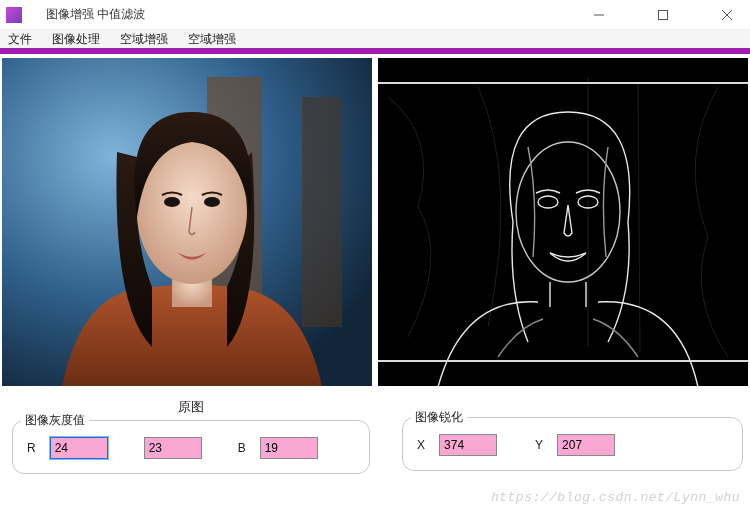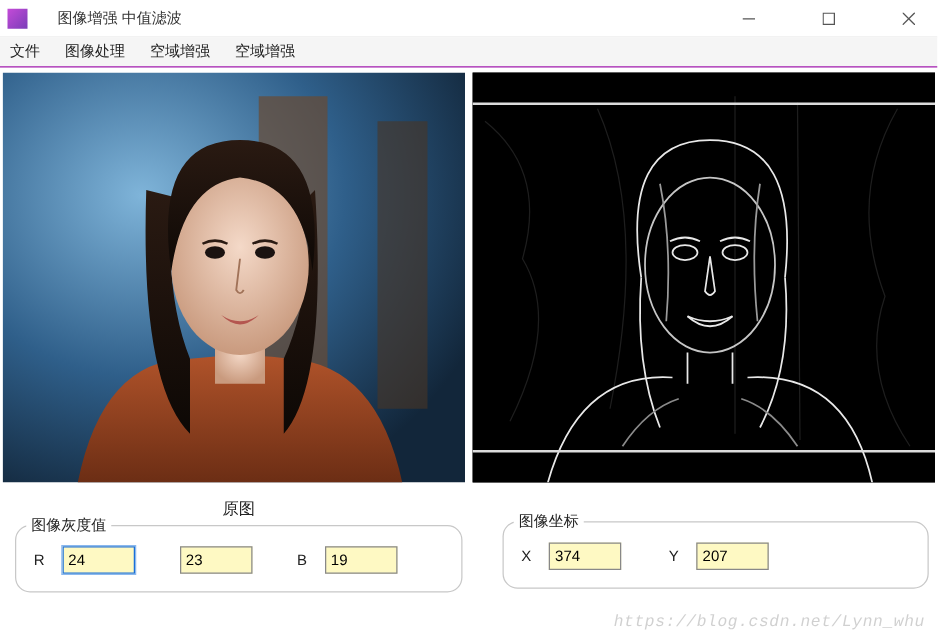--- a/index.html
+++ b/index.html
@@ -3,35 +3,35 @@
 <meta charset="utf-8">
 <style>
   * { box-sizing: border-box; margin: 0; padding: 0; font-family: "Microsoft YaHei", "SimSun", sans-serif; }
   body { background: #fff; width: 750px; height: 509px; overflow: hidden; position: relative; }
   .titlebar { height: 30px; display: flex; align-items: center; padding: 0 0 0 6px; background: #fff; border-bottom: 1px solid #eee; gap: 18px; }
   .titlebar .app-icon { width: 16px; height: 16px; background: linear-gradient(135deg,#c44bd8 0%,#7a3db8 100%); margin-right: 6px; }
   .titlebar .title-text { font-size: 12px; color: #333; flex: 0 0 auto; }
   .titlebar .spacer { flex: 1; }
   .winbtn { width: 46px; height: 30px; display: flex; align-items: center; justify-content: center; color: #555; font-size: 10px; }
   .winbtn svg { width: 10px; height: 10px; stroke: #555; stroke-width: 1; fill: none; }
-  .menubar { height: 24px; background: #f5f5f5; display: flex; align-items: center; padding: 0 8px; gap: 20px; font-size: 12px; color: #222; border-bottom: 1px solid #a21caf;}
+  .menubar { height: 24px; background: #f5f5f5; display: flex; align-items: center; padding: 0 8px; gap: 20px; font-size: 12px; color: #222; border-bottom: 6px solid #a21caf;}
   .menubar .menu-item { cursor: default; }
   .content { display: flex; gap: 6px; padding: 4px 2px 2px 2px; height: 334px;}
   .image-pane { flex: 1; background: #fff; display: flex; align-items: center; justify-content: center; overflow: hidden; }
   .image-pane.right { background: #000; position: relative;}
   .image-pane svg { width: 100%; height: 100%; display: block; }
   .bottom { display: flex; gap: 32px; padding: 10px 7px 4px 12px; font-size: 12px; color: #222;}
   .panel-left { flex: 1.05; }
   .panel-right { flex: 1; }
   .panel-title-center { text-align: center; font-size: 13px; margin-bottom: 4px; }
   .group { border: 1px solid #c8c8c8; padding: 16px 14px 14px 14px; position: relative; border-radius: 12px; }
   .group-label { position: absolute; top: -9px; left: 8px; background: #fff; padding: 0 4px; font-size: 12px; }
   .fields { display: flex; align-items: center; gap: 10px; }
   .field-label { font-size: 12px; color: #222; margin-right: 4px; }
-  input.val { width: 58px; height: 22px; font-size: 12px; padding: 2px 4px; border: 1px solid #888; background: #fef9c3; }
+  input.val { width: 58px; height: 22px; font-size: 12px; padding: 2px 4px; border: 1px solid #888; background: #f9a8d4; }
   input.val.focus { border: 1px solid #1a6fd8; outline: 1px solid #8ab8ee; }
   .watermark { position: absolute; bottom: 4px; right: 10px; font-size: 13px; color: rgba(120,120,120,0.35); font-family: Liberation Mono, monospace; font-style: italic; letter-spacing: 0.5px;}
   .hr-thin { position:absolute; left:0; right:0; height:2px; background:#dcdcdc;}
 </style>
 </head>
 <body>
 
 <div class="titlebar">
   <div class="app-icon"></div>
   <div class="title-text">图像增强 中值滤波</div>
@@ -167,21 +167,21 @@
         <input class="val" value="23" style="">
         <span style="width:16px"></span>
         <span class="field-label">B</span>
         <input class="val" value="19" style="">
       </div>
     </div>
   </div>
   <div class="panel-right">
     <div class="panel-title-center">&nbsp;</div>
     <div class="group">
-      <div class="group-label">图像坐标</div>
+      <div class="group-label">图像锐化</div>
       <div class="fields">
         <span class="field-label">X</span>
         <input class="val" value="374" style="">
         <span style="width:18px"></span>
         <span class="field-label">Y</span>
         <input class="val" value="207" style="">
       </div>
     </div>
   </div>
 </div>

